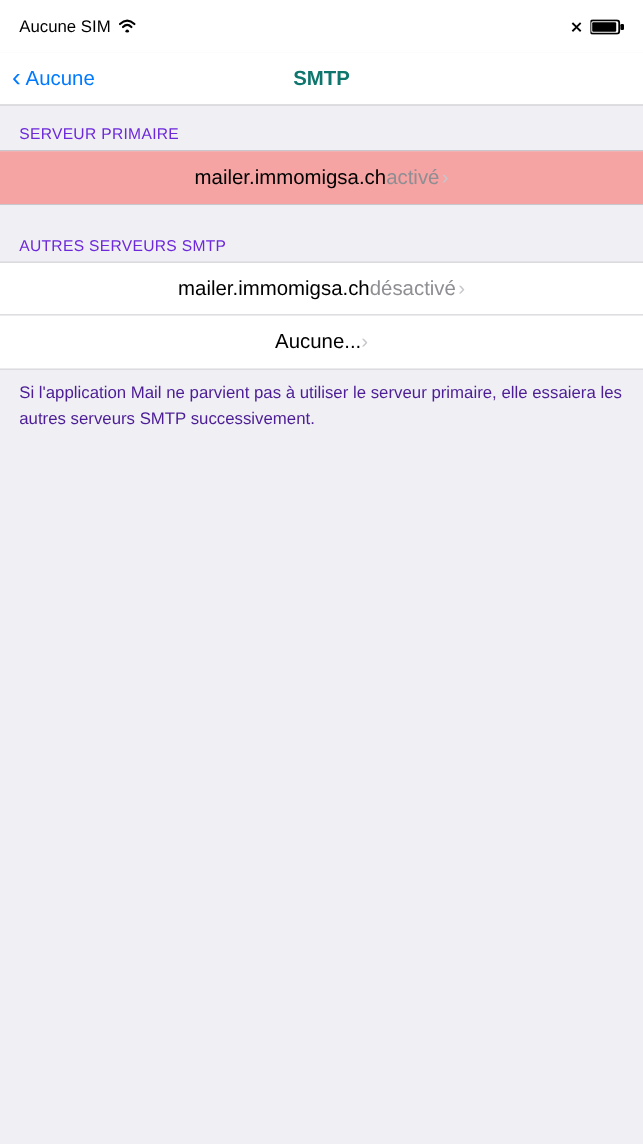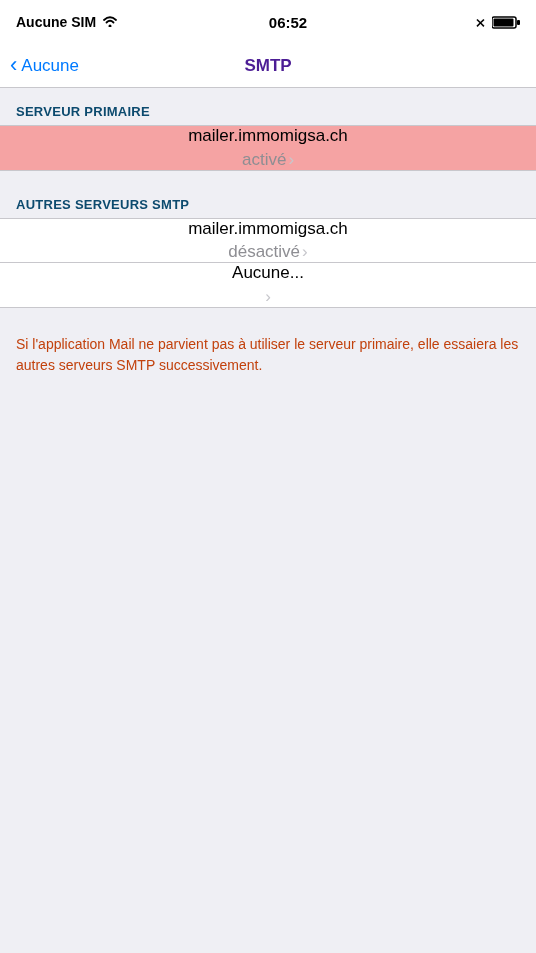--- a/index.html
+++ b/index.html
@@ -23,21 +23,21 @@
       justify-content: space-between;
       padding: 0 16px;
       font-size: 14px;
       font-weight: 600;
     }
     .status-left {
       display: flex;
       align-items: center;
       gap: 6px;
       font-size: 14px;
-      font-weight: 700;
+      font-weight: 400;
       min-width: 120px;
     }
     .status-center {
       font-size: 15px;
       font-weight: 600;
       flex: 1;
       text-align: center;
     }
     .status-right {
       display: flex;
@@ -69,50 +69,49 @@
     }
     .nav-back-chevron {
       font-size: 22px;
       line-height: 1;
       color: #007aff;
       margin-top: -2px;
     }
     .nav-title {
       font-size: 17px;
       font-weight: 600;
-      color: #4c1d95;
+      color: #0f766e;
     }
 
     
     .section-header {
       padding: 16px 16px 6px 16px;
       font-size: 13px;
-      font-weight: 700;
-      color: #0c4a6e;
+      font-weight: 400;
+      color: #6d28d9;
       letter-spacing: 0.02em;
       text-transform: uppercase;
     }
 
     
     .table-section {
       background: #fff;
       border-top: 1px solid #c8c7cc;
       border-bottom: 1px solid #c8c7cc;
     }
 
     .table-row {
       display: flex;
       align-items: center;
-      justify-content: space-between;
+      justify-content: center;
       padding: 0 16px;
       min-height: 44px;
       border-bottom: 1px solid #c8c7cc;
       background: inherit;
       cursor: pointer;
-      flex-direction: column;
     }
     .table-row:last-child {
       border-bottom: none;
     }
 
     .row-left {
       font-size: 17px;
       color: #000;
     }
     .row-right {
@@ -138,41 +137,40 @@
     }
 
     
     .section-spacer {
       height: 10px;
       background: #efeff4;
     }
 
     
     .info-text {
-      padding: 26px 16px;
+      padding: 9px 16px;
       font-size: 14px;
-      color: #c2410c;
+      color: #4c1d95;
       line-height: 1.5;
     }
   </style>
 </head>
 <body>
 
 <div class="status-bar">
   <div class="status-left">
     <span>Aucune SIM</span>
     <span>
       <svg width="16" height="12" viewBox="0 0 16 12">
         <circle cx="8" cy="11" r="1.5" fill="#000"></circle>
         <path d="M4.5 7.5 Q8 4 11.5 7.5" stroke="#000" stroke-width="1.8" fill="none" stroke-linecap="round"></path>
         <path d="M2 5 Q8 -0.5 14 5" stroke="#000" stroke-width="1.8" fill="none" stroke-linecap="round"></path>
       </svg>
     </span>
   </div>
-  <div class="status-center">06:52</div>
   <div class="status-right">
     <span style="font-size:13px; font-weight:600;">⨯</span>
     <svg width="28" height="13" viewBox="0 0 28 13">
       <rect x="0" y="1" width="24" height="11" rx="2" ry="2" stroke="#000" stroke-width="1.5" fill="none"></rect>
       <rect x="25" y="4" width="3" height="5" rx="1" fill="#000"></rect>
       <rect x="1.5" y="2.5" width="20" height="8" rx="1" fill="#000"></rect>
     </svg>
   </div>
 </div>
 

